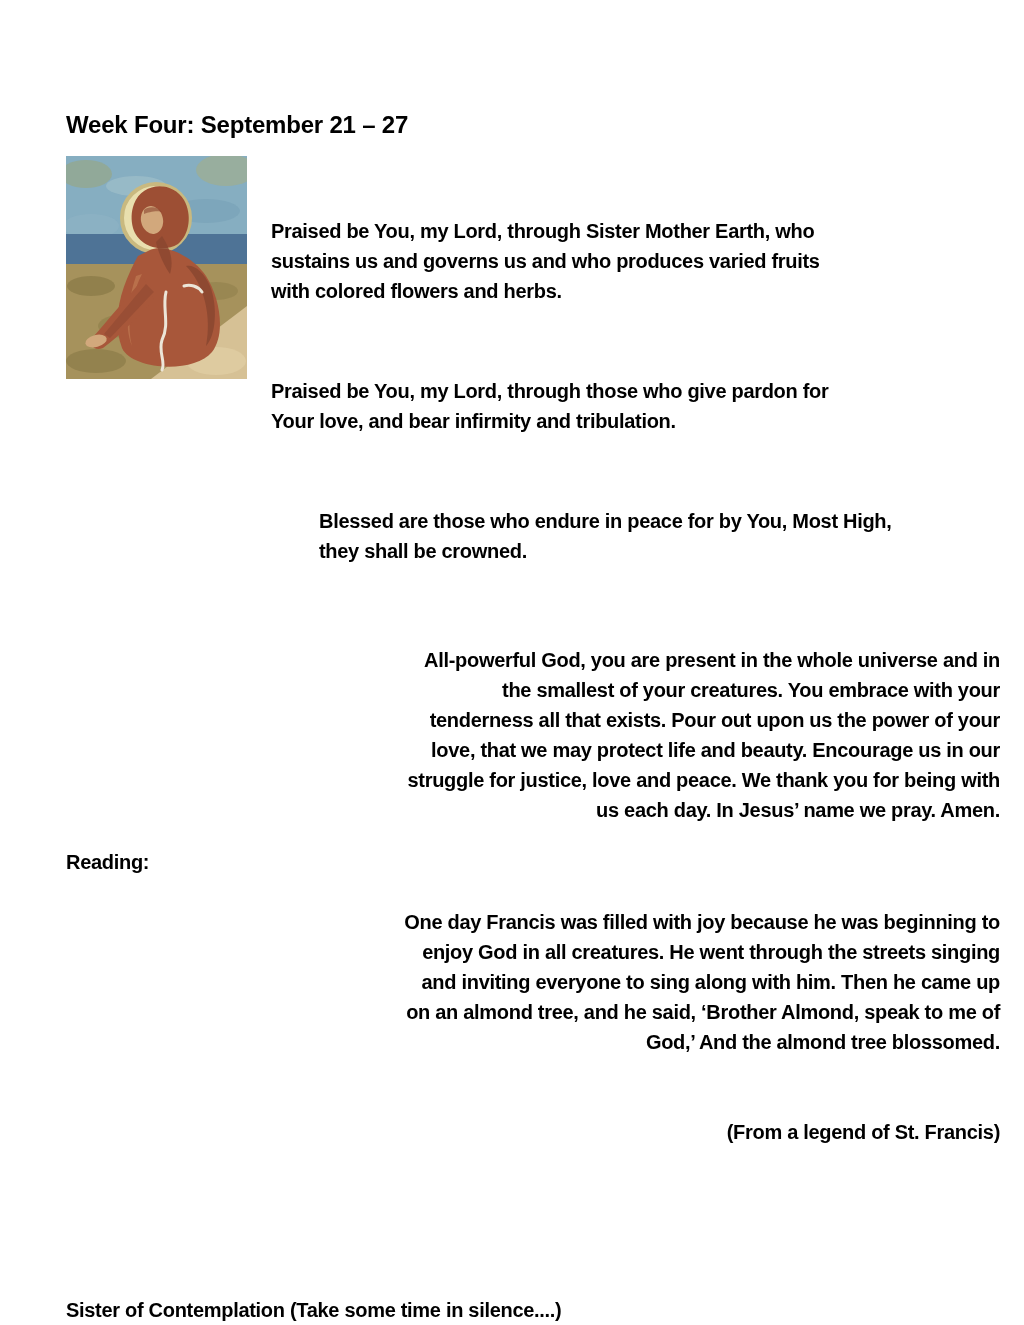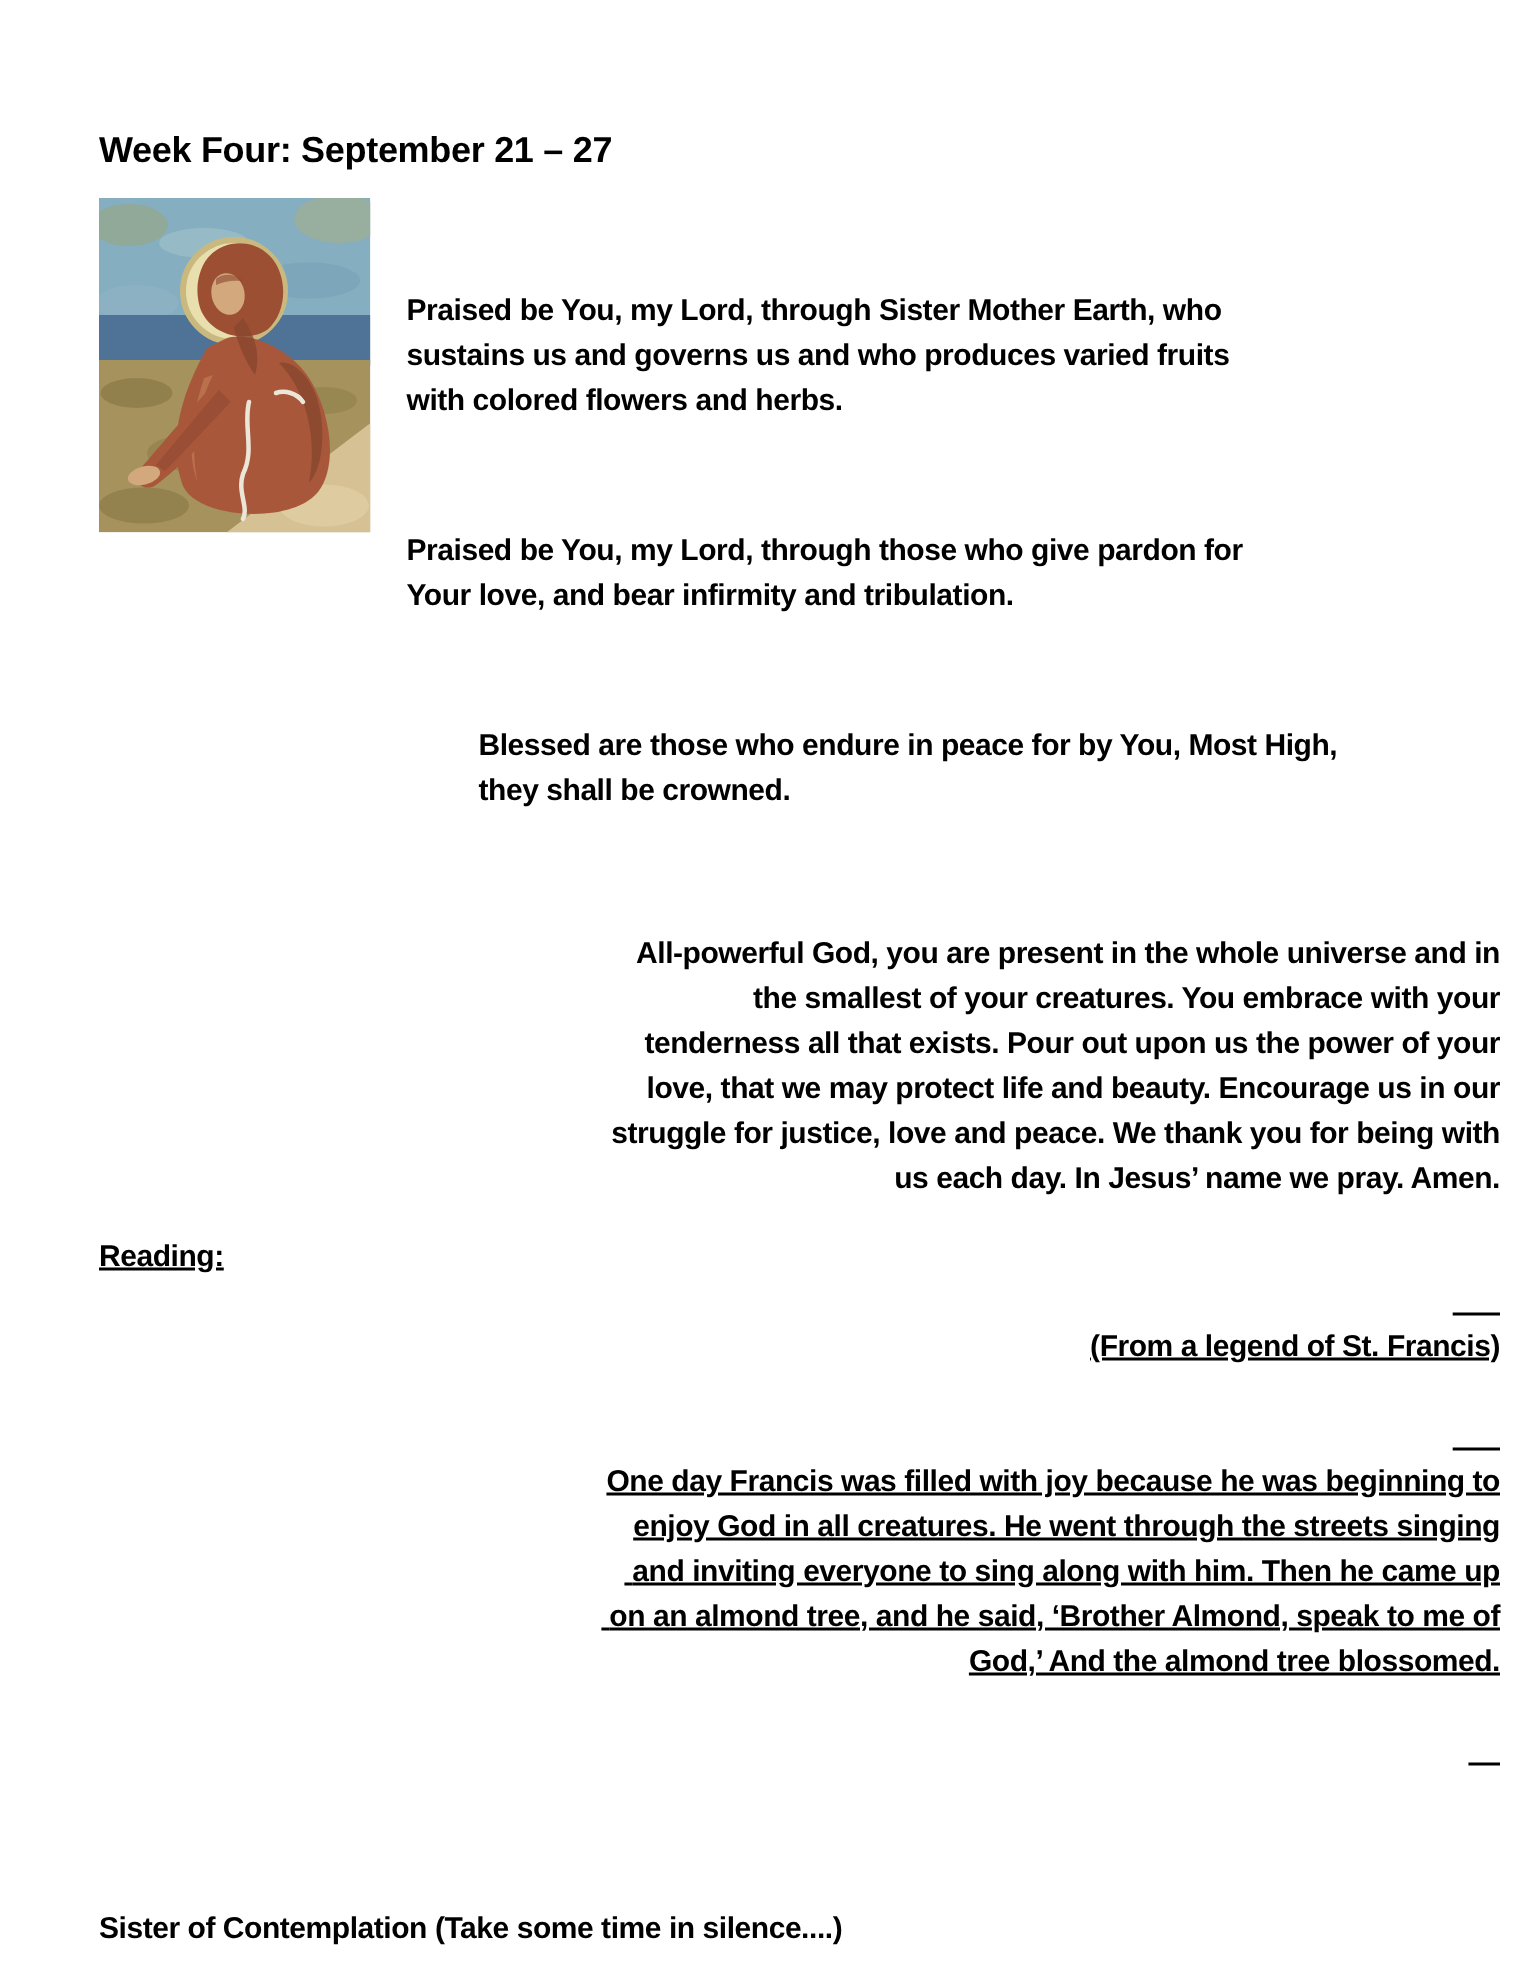--- a/index.html
+++ b/index.html
@@ -5,21 +5,21 @@
   * { margin: 0; padding: 0; box-sizing: border-box; }
   html, body { background: #ffffff; }
   body {
     width: 1024px;
     height: 1325px;
     font-family: "Liberation Sans", sans-serif;
     font-weight: bold;
     color: #000000;
     overflow: hidden;
   }
-  .page { padding: 88px 24px 0 66px; width: 1024px; height: 1325px; }
+  .page { padding: 112px 24px 0 66px; width: 1024px; height: 1325px; }
   .title {
     font-size: 24px;
     line-height: 26px;
     letter-spacing: -0.2px;
     margin-bottom: 18px;
   }
   .intro { display: flex; gap: 24px; }
   .francis-image {
     flex: 0 0 181px;
     width: 181px;
@@ -32,21 +32,21 @@
     line-height: 30px;
     letter-spacing: -0.3px;
     white-space: pre-wrap;
   }
   .intro-text p { margin-bottom: 10px; }
   .intro-text p:last-child { margin-bottom: 0; margin-left: 48px; }
   .row { display: flex; }
   .row .label { flex: 0 0 164px; white-space: pre-wrap; }
   .row .text { flex: 1 1 auto; text-align: right; }
   .m-call { margin-top: 19px; }
-  .m-reading { margin-top: 22px; text-decoration: underline; }
+  .m-reading { margin-top: 22px; }
   .m-contemplation { margin-top: 28px; }
 </style>
 </head>
 <body>
 
 <div class="page">
 
   <div class="title">Week Four: September 21 – 27</div>
 
   <div class="intro">
@@ -113,26 +113,26 @@
   the smallest of your creatures. You embrace with your
 tenderness all that exists. Pour out upon us the power of your
 love, that we may protect life and beauty. Encourage us in our
 struggle for justice, love and peace. We thank you for being with
 us each day. In Jesus’ name we pray. Amen.</div>
   </div>
 
   <div class="row body-text m-reading">
     <div class="label">Reading:</div>
     <div class="text">
-      <div>(From a legend of St. Francis)</div>
       <div>One day Francis was filled with joy because he was beginning to
 enjoy God in all creatures. He went through the streets singing
  and inviting everyone to sing along with him. Then he came up
  on an almond tree, and he said, ‘Brother Almond, speak to me of
 God,’ And the almond tree blossomed.</div>
+      <div>(From a legend of St. Francis)</div>
     </div>
   </div>
 
   <div class="body-text m-contemplation">
     <div>Sister of Contemplation (Take some time in silence....)</div>
     
   </div>
 
 </div>
 

